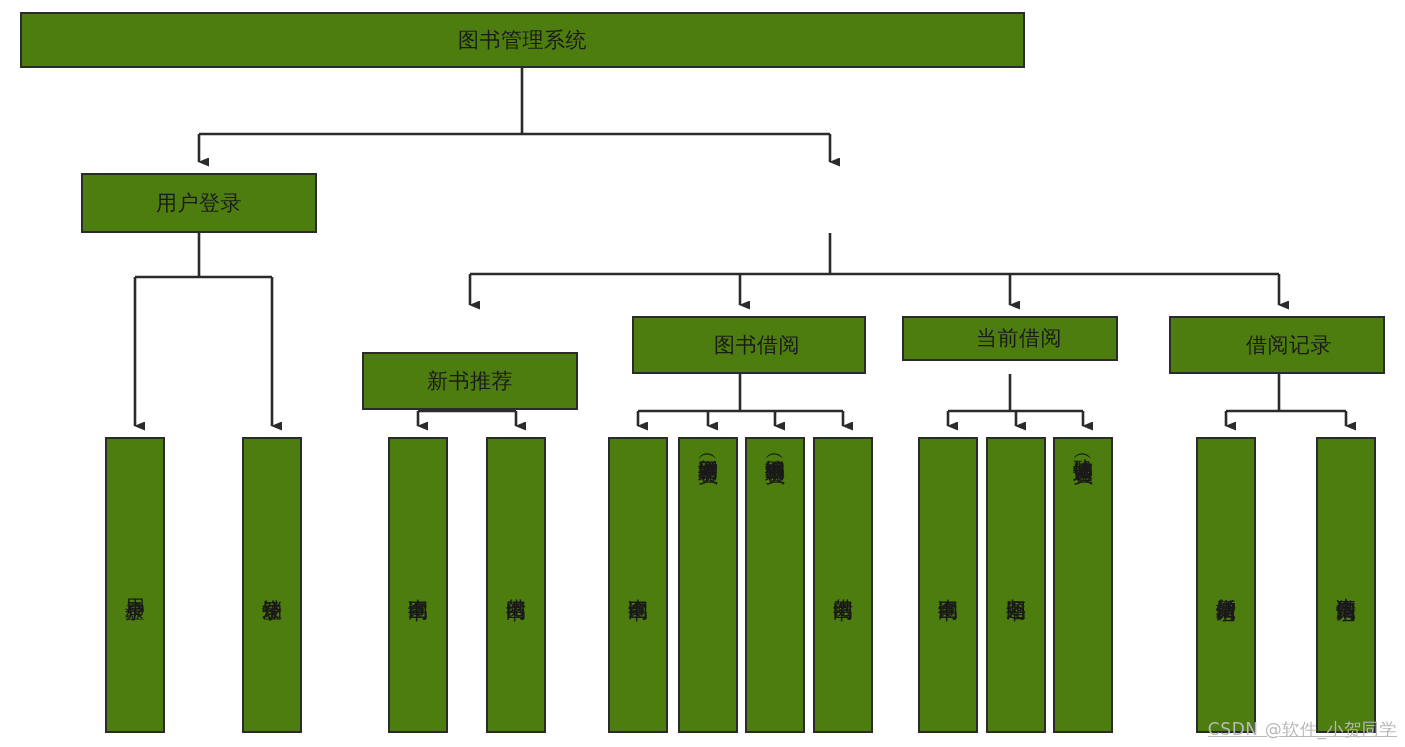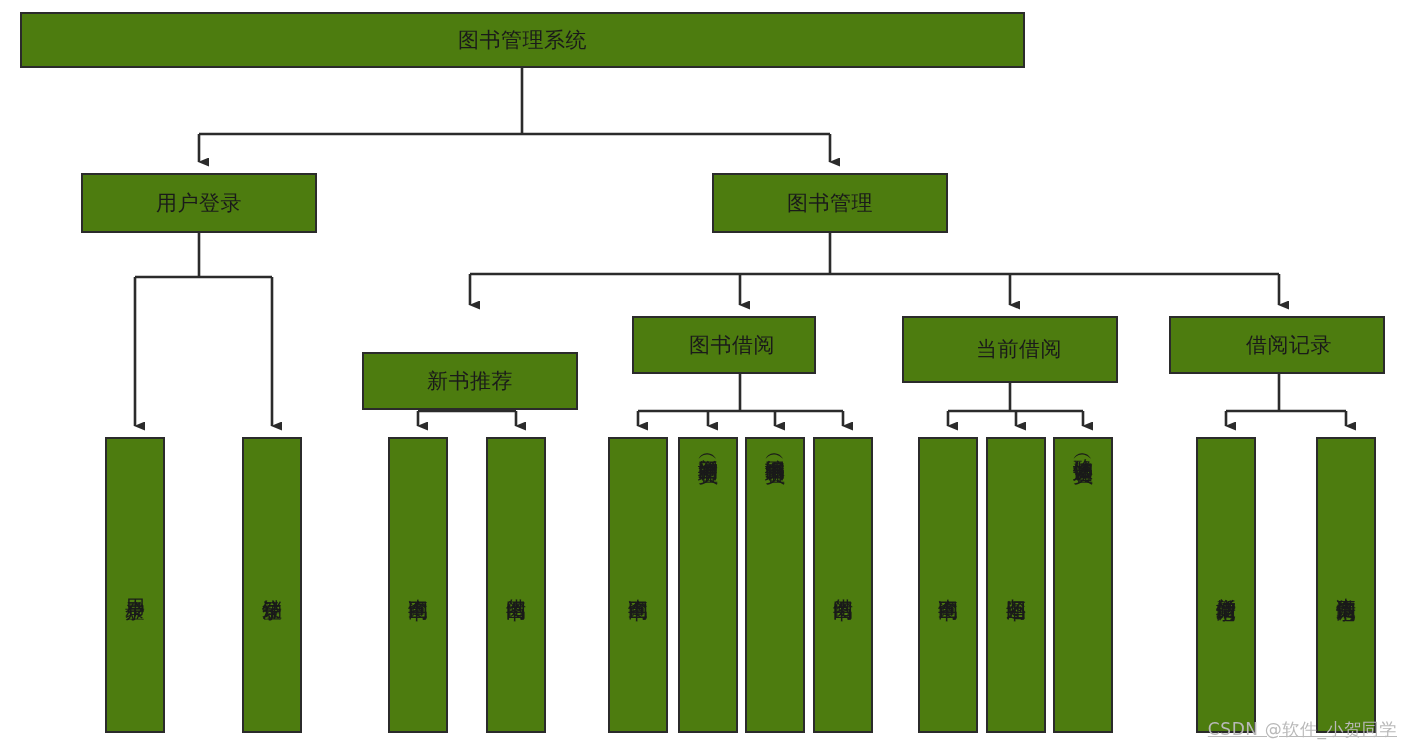--- a/index.html
+++ b/index.html
@@ -126,31 +126,28 @@
     </g>
   </svg>
 
   <div class="node" style="left:20px; top:12px; width:1005px; height:56px;">
     <span class="label">图书管理系统</span>
   </div>
 
   <div class="node" style="left:81px; top:173px; width:236px; height:60px;">
     <span class="label">用户登录</span>
   </div>
-  <div class="node" style="left:712px; top:173px; width:236px; height:60px;">
-    <span class="label">图书管理</span>
-  </div>
 
   <div class="node" style="left:362px; top:316px; width:216px; height:58px;margin-top:36px;">
     <span class="label">新书推荐</span>
   </div>
-  <div class="node" style="left:632px; top:316px; width:184px; height:58px;padding-left:16px;">
+  <div class="node" style="left:632px; top:316px; width:234px; height:58px;padding-left:16px;">
     <span class="label">图书借阅</span>
   </div>
-  <div class="node" style="left:902px; top:316px; width:216px; height:67px;padding-left:18px;">
+  <div class="node" style="left:902px; top:316px; width:216px; height:45px;padding-left:18px;">
     <span class="label">当前借阅</span>
   </div>
   <div class="node" style="left:1169px; top:316px; width:216px; height:58px;padding-left:24px;">
     <span class="label">借阅记录</span>
   </div>
 
   <div class="node leaf centered" style="left:105px; top:437px; width:60px; height:296px;">
     <span class="label">用户登录</span>
   </div>
   <div class="node leaf centered" style="left:242px; top:437px; width:60px; height:296px;">

